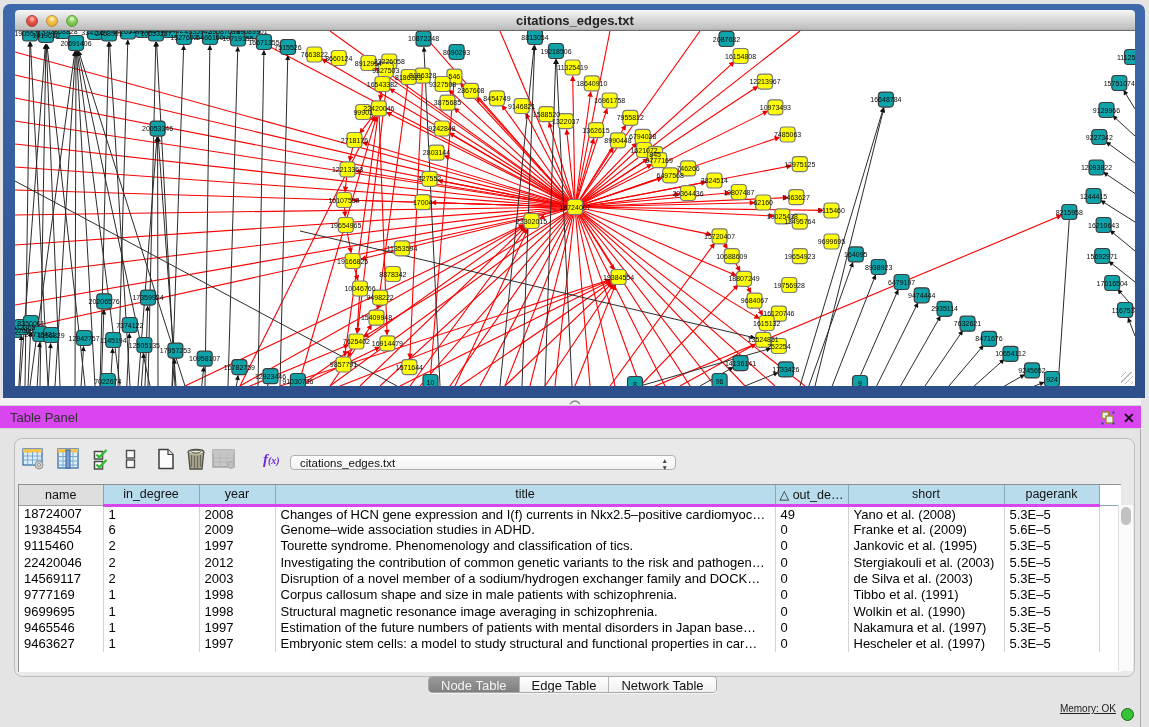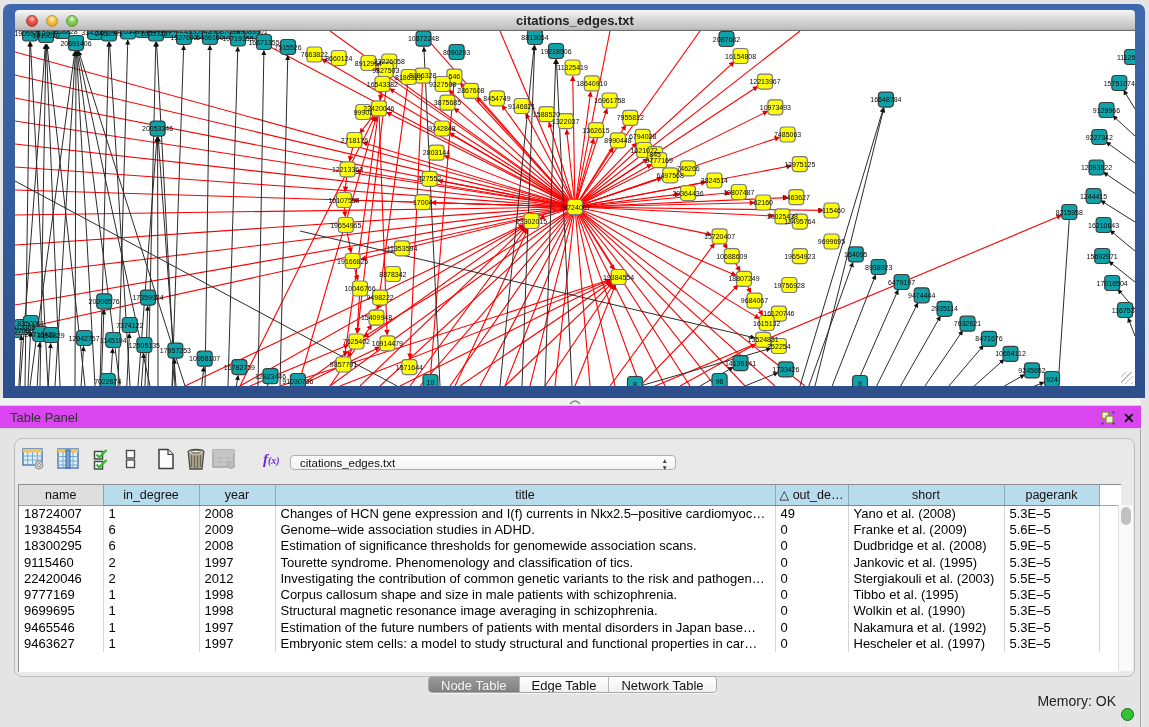--- a/index.html
+++ b/index.html
@@ -34,42 +34,42 @@
 #toolbar { position:absolute; left:4px; top:9px; height:22px; width:1100px; }
 .tbi { position:absolute; top:0; }
 #combo { position:absolute; left:271px; top:7px; width:386px; height:15px;
   background:linear-gradient(#ffffff,#f2f2f2); border:1px solid #b0b0b0; border-radius:4px;
   font-size:11.5px; color:#111; line-height:14px; padding-left:9px; }
 #combo .arr { position:absolute; right:7px; top:0.5px; font-size:6.5px; color:#444; line-height:7px; }
 
 #tablewrap { position:absolute; left:3px; top:45px; width:1103px; height:188px;
   background:#fff; border-top:1px solid #8e8e8e; border-left:1px solid #8e8e8e; overflow:hidden; }
 table { border-collapse:collapse; table-layout:fixed; width:1082px; font-size:13px; }
-th { height:20px; background:#b9dcec; border-right:1px solid #89a9b9; border-bottom:1px solid #d946ef;
+th { height:20px; background:#b9dcec; border-right:1px solid #89a9b9; border-bottom:3px solid #d946ef;
   font-weight:normal; font-size:12.5px; color:#111; text-align:center; padding:0; overflow:hidden; white-space:nowrap;}
 th.c0 { background:#dedede; border-right:1px solid #9d9d9d; border-bottom:1px solid #9d9d9d; }
 th.c7 { background:#fff; border-right:none; border-bottom:1px solid #89a9b9; }
 td { height:16.3px; border-right:1px solid #d4d4d4; padding:0 0 0 5px; overflow:hidden;
   white-space:nowrap; color:#000; }
 td.c7 { border-right:none; }
 col.c0 { width:84px; } col.c1 { width:96px; } col.c2 { width:76px; } col.c3 { width:500px; }
 col.c4 { width:73px; } col.c5 { width:156px; } col.c6 { width:95px; } col.c7 { width:23px; }
 #vscroll { position:absolute; right:1px; top:66px; width:15px; height:166px; background:#fafafa;
   border-left:1px solid #e0e0e0; }
 #vthumb { position:absolute; left:2px; top:2px; width:10px; height:18px; background:#c1c1c1; border-radius:5px; }
 
 
 #tabs { position:absolute; left:428px; top:278px; height:17px; display:flex;
   border:1px solid #a9a9a9; border-radius:4px; overflow:hidden;
   background:#86efac; box-shadow:0 1px 0 rgba(255,255,255,.6); }
 .tab { font-size:13px; line-height:17px; padding:0 12px; color:#111; background:linear-gradient(#ffffff,#f0f0f0); }
 .tab.sel { background:linear-gradient(#9a9a9a,#7f7f7f); color:#f4f4f4; }
 .tab + .tab { border-left:1px solid #b5b5b5; }
 
-#mem { position:absolute; right:33px; top:295px; font-size:14px; color:#222; }
+#mem { position:absolute; right:33px; top:305px; font-size:10px; color:#222;text-decoration:underline; }
 #memdot { position:absolute; right:15px; top:310px; width:13px; height:13px; border-radius:50%;
   background:#35c435; border:1.5px solid #1d661d; }
 #rightline { position:absolute; right:8px; top:0; width:1px; height:329px; background:#a9a9a9; }
 </style></head>
 <body>
 <div id="win">
   <div id="titlebar">citations_edges.txt
     <div class="tl" id="tl1"></div><div class="tl" id="tl2"></div><div class="tl" id="tl3"></div>
   </div>
   <div id="canvas">
@@ -682,76 +682,76 @@
               <td class="c0">19384554</td>
               <td class="c1">6</td>
               <td class="c2">2009</td>
               <td class="c3">Genome–wide association studies in ADHD.</td>
               <td class="c4">0</td>
               <td class="c5">Franke et al. (2009)</td>
               <td class="c6">5.6E–5</td>
               <td class="c7"></td>
             </tr>
 <tr>
-              <td class="c0">18300295</td>
-              <td class="c1">6</td>
-              <td class="c2">2008</td>
-              <td class="c3">Estimation of significance thresholds for genomewide association scans.</td>
-              <td class="c4">0</td>
-              <td class="c5">Dudbridge et al. (2008)</td>
-              <td class="c6">5.9E–5</td>
-              <td class="c7"></td>
-            </tr>
-<tr>
               <td class="c0">9115460</td>
               <td class="c1">2</td>
               <td class="c2">1997</td>
               <td class="c3">Tourette syndrome. Phenomenology and classification of tics.</td>
               <td class="c4">0</td>
               <td class="c5">Jankovic et al. (1995)</td>
               <td class="c6">5.3E–5</td>
               <td class="c7"></td>
             </tr>
 <tr>
               <td class="c0">22420046</td>
               <td class="c1">2</td>
               <td class="c2">2012</td>
               <td class="c3">Investigating the contribution of common genetic variants to the risk and pathogen…</td>
               <td class="c4">0</td>
               <td class="c5">Stergiakouli et al. (2003)</td>
               <td class="c6">5.5E–5</td>
               <td class="c7"></td>
             </tr>
 <tr>
+              <td class="c0">14569117</td>
+              <td class="c1">2</td>
+              <td class="c2">2003</td>
+              <td class="c3">Disruption of a novel member of a sodium/hydrogen exchanger family and DOCK…</td>
+              <td class="c4">0</td>
+              <td class="c5">de Silva et al. (2003)</td>
+              <td class="c6">5.3E–5</td>
+              <td class="c7"></td>
+            </tr>
+<tr>
               <td class="c0">9777169</td>
               <td class="c1">1</td>
               <td class="c2">1998</td>
               <td class="c3">Corpus callosum shape and size in male patients with schizophrenia.</td>
               <td class="c4">0</td>
-              <td class="c5">Tibbo et al. (1995)</td>
+              <td class="c5">Tibbo et al. (1991)</td>
               <td class="c6">5.3E–5</td>
               <td class="c7"></td>
             </tr>
 <tr>
               <td class="c0">9699695</td>
               <td class="c1">1</td>
               <td class="c2">1998</td>
               <td class="c3">Structural magnetic resonance image averaging in schizophrenia.</td>
               <td class="c4">0</td>
               <td class="c5">Wolkin et al. (1990)</td>
               <td class="c6">5.3E–5</td>
               <td class="c7"></td>
             </tr>
 <tr>
               <td class="c0">9465546</td>
               <td class="c1">1</td>
               <td class="c2">1997</td>
               <td class="c3">Estimation of the future numbers of patients with mental disorders in Japan base…</td>
               <td class="c4">0</td>
-              <td class="c5">Nakamura et al. (1992)</td>
+              <td class="c5">Nakamura et al. (1997)</td>
               <td class="c6">5.3E–5</td>
               <td class="c7"></td>
             </tr>
 <tr>
               <td class="c0">9463627</td>
               <td class="c1">1</td>
               <td class="c2">1997</td>
               <td class="c3">Embryonic stem cells: a model to study structural and functional properties in car…</td>
               <td class="c4">0</td>
               <td class="c5">Hescheler et al. (1997)</td>

